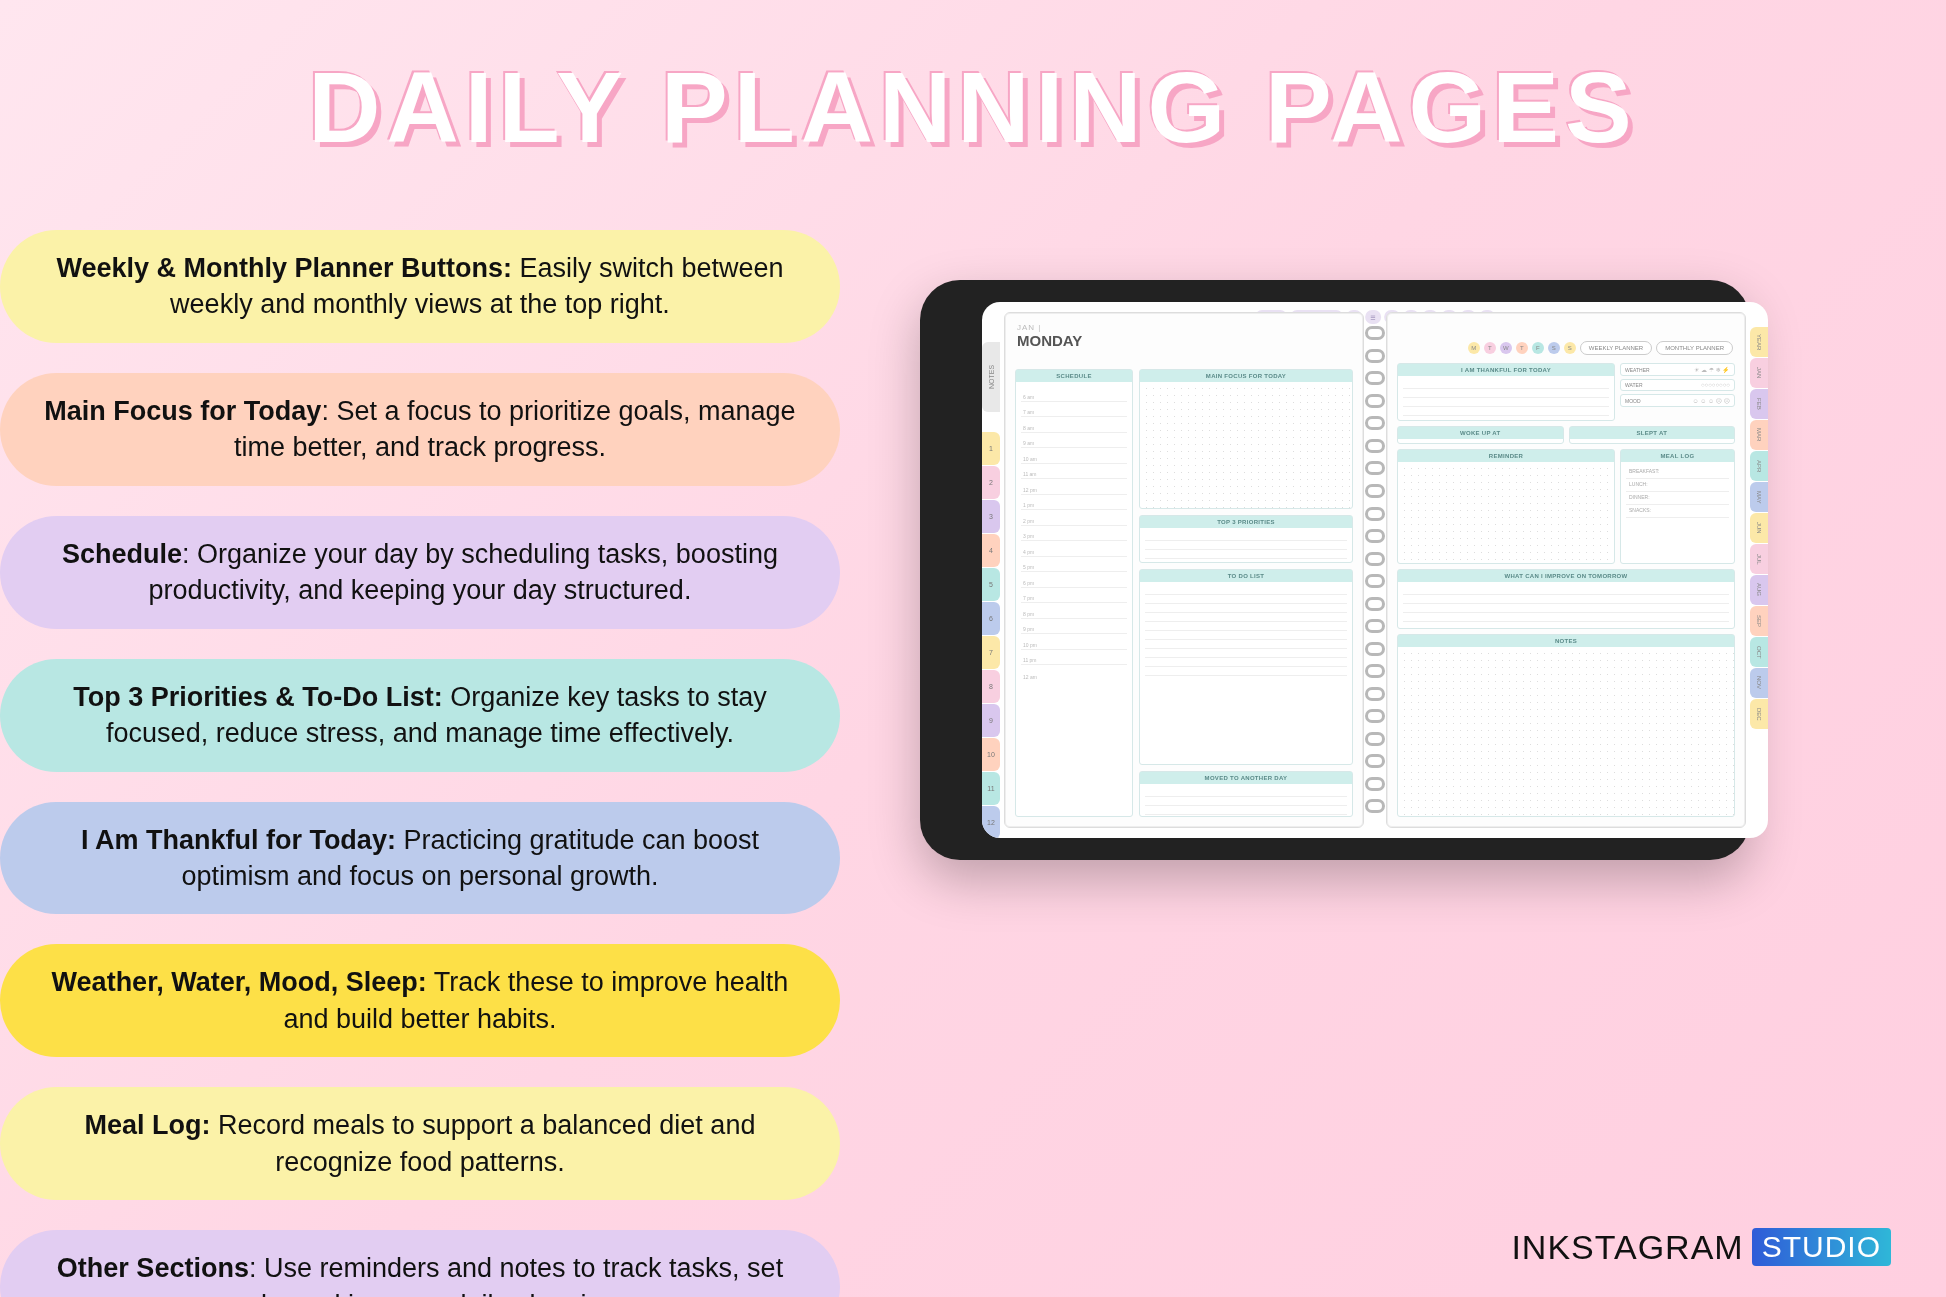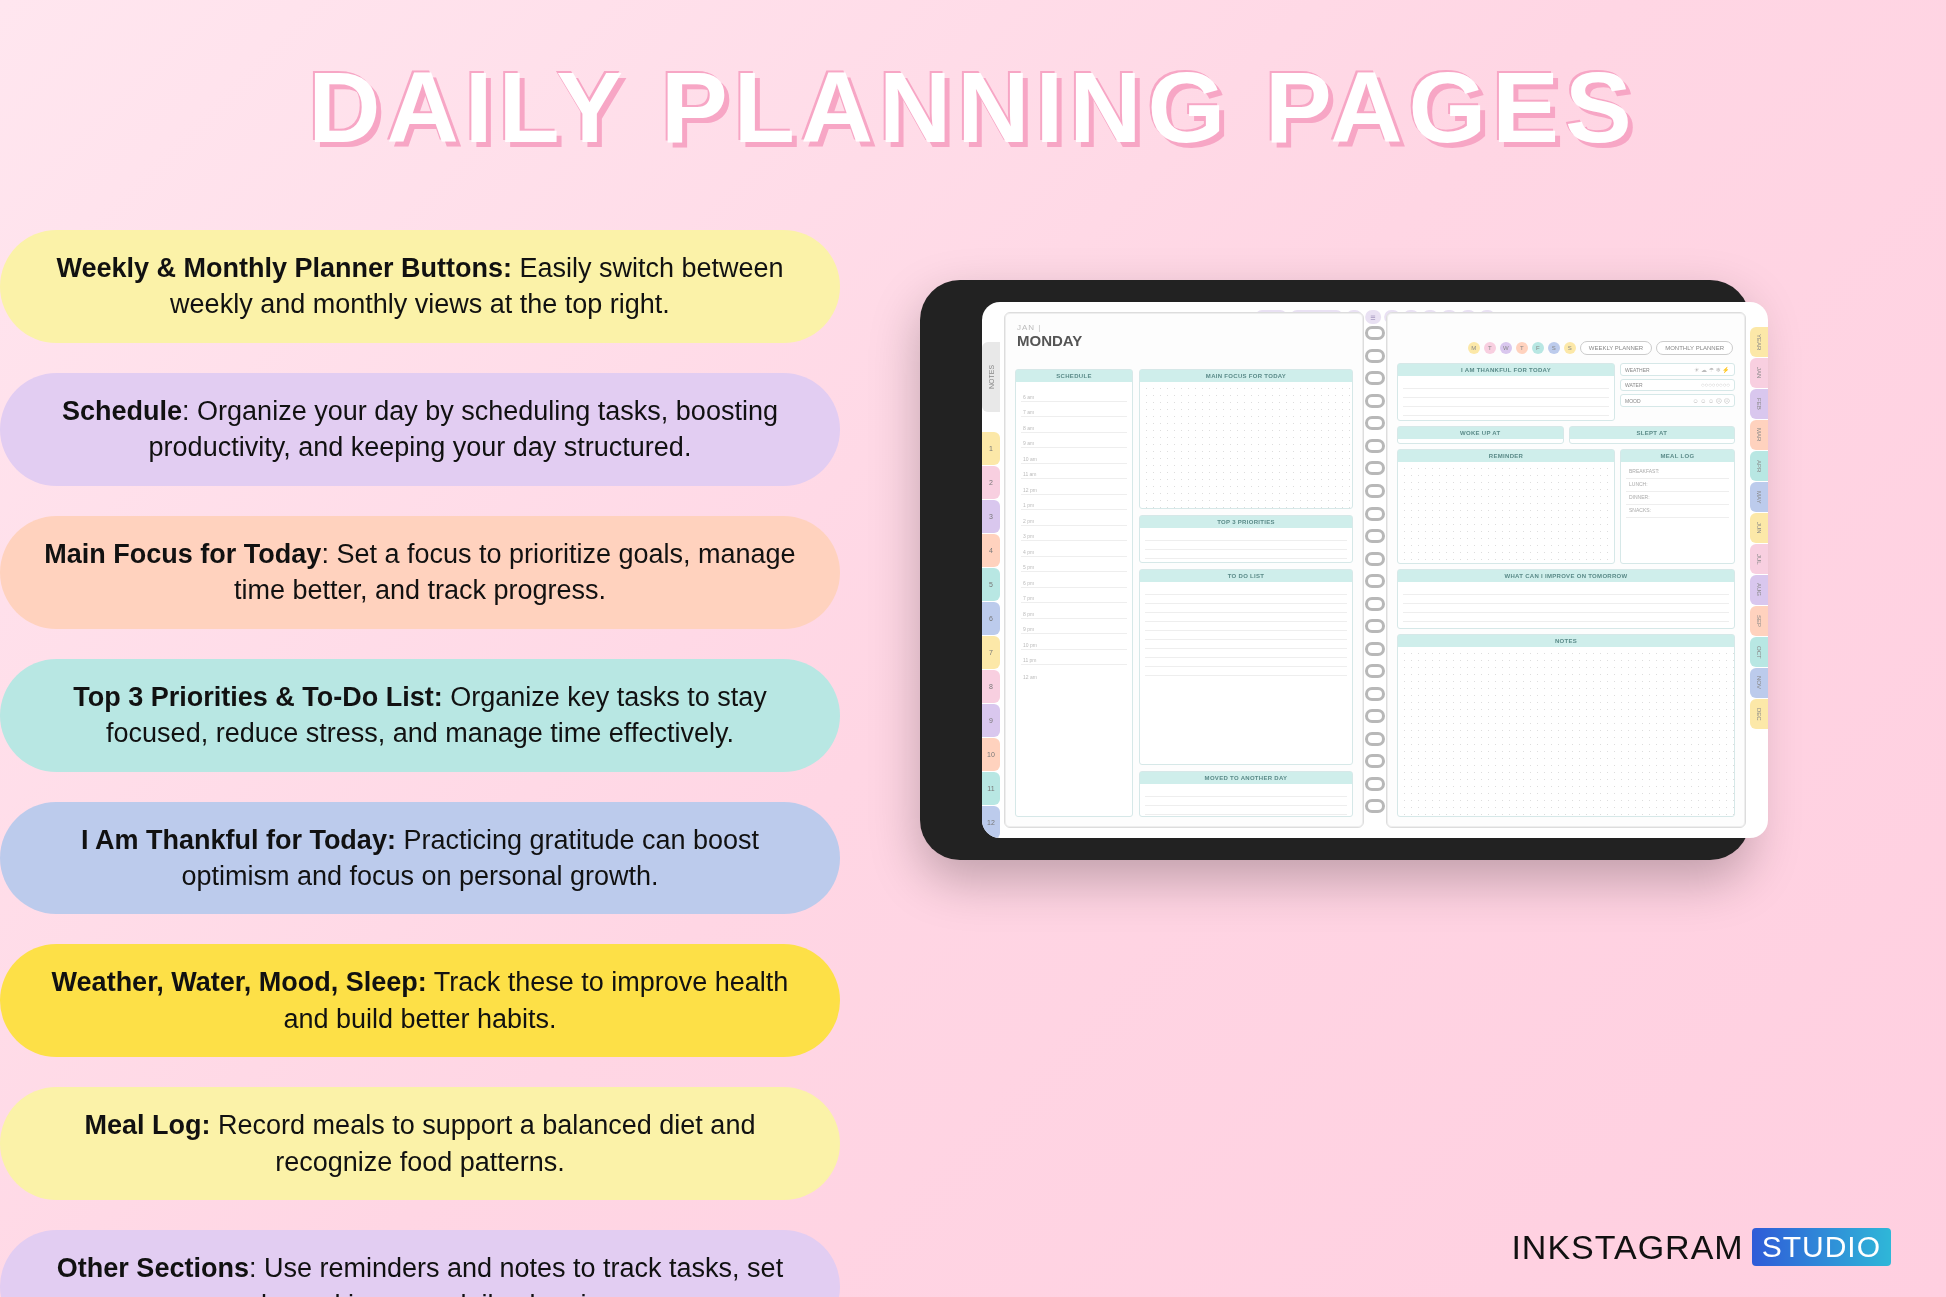--- a/index.html
+++ b/index.html
@@ -139,22 +139,22 @@
     background:linear-gradient(90deg,#2f5bd8,#2fb7d8); border-radius:4px;
   }
 </style>
 </head>
 <body>
 
 <div class="title">DAILY PLANNING PAGES</div>
 
 <div class="pills">
     <div class="pill c0"><b>Weekly &amp; Monthly Planner Buttons:</b> Easily switch between weekly and monthly views at the top right.</div>
+    <div class="pill c2"><b>Main Focus for Today</b>: Set a focus to prioritize goals, manage time better, and track progress.</div>
     <div class="pill c1"><b>Schedule</b>: Organize your day by scheduling tasks, boosting productivity, and keeping your day structured.</div>
-    <div class="pill c2"><b>Main Focus for Today</b>: Set a focus to prioritize goals, manage time better, and track progress.</div>
     <div class="pill c3"><b>Top 3 Priorities &amp; To-Do List:</b> Organize key tasks to stay focused, reduce stress, and manage time effectively.</div>
     <div class="pill c4"><b>I Am Thankful for Today:</b> Practicing gratitude can boost optimism and focus on personal growth.</div>
     <div class="pill c5"><b>Weather, Water, Mood, Sleep:</b> Track these to improve health and build better habits.</div>
     <div class="pill c6"><b>Meal Log:</b> Record meals to support a balanced diet and recognize food patterns.</div>
     <div class="pill c7"><b>Other Sections</b>: Use reminders and notes to track tasks, set goals, and improve daily planning.</div>
   </div>
 
 <div class="tablet">
   <div class="screen">
 

